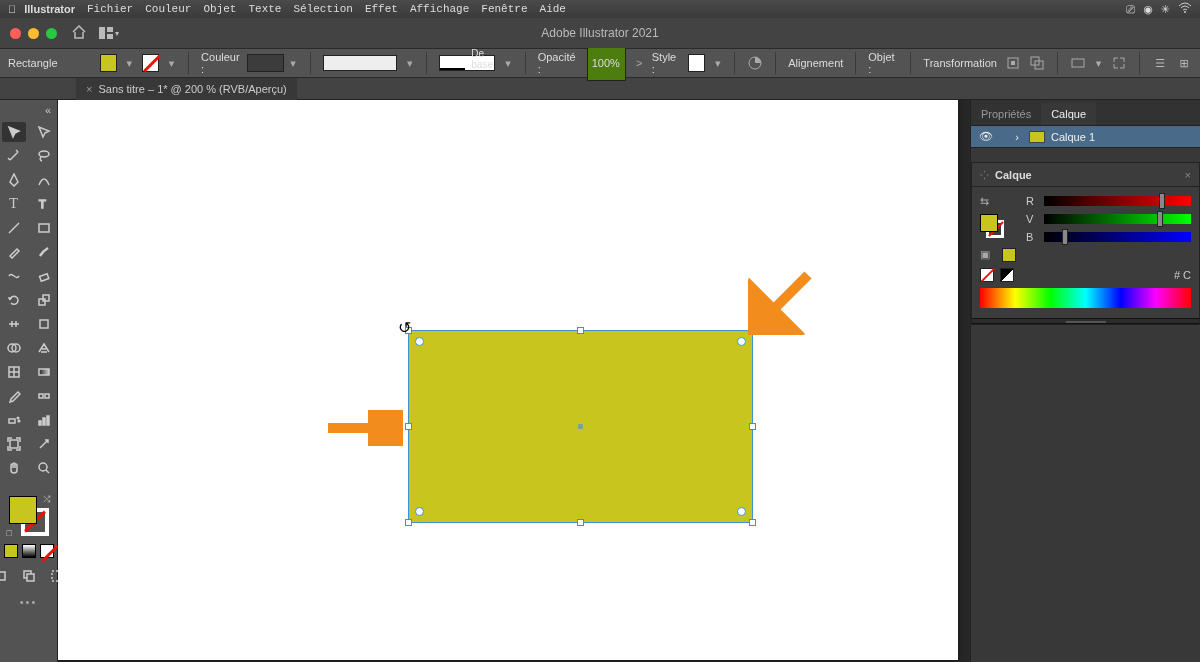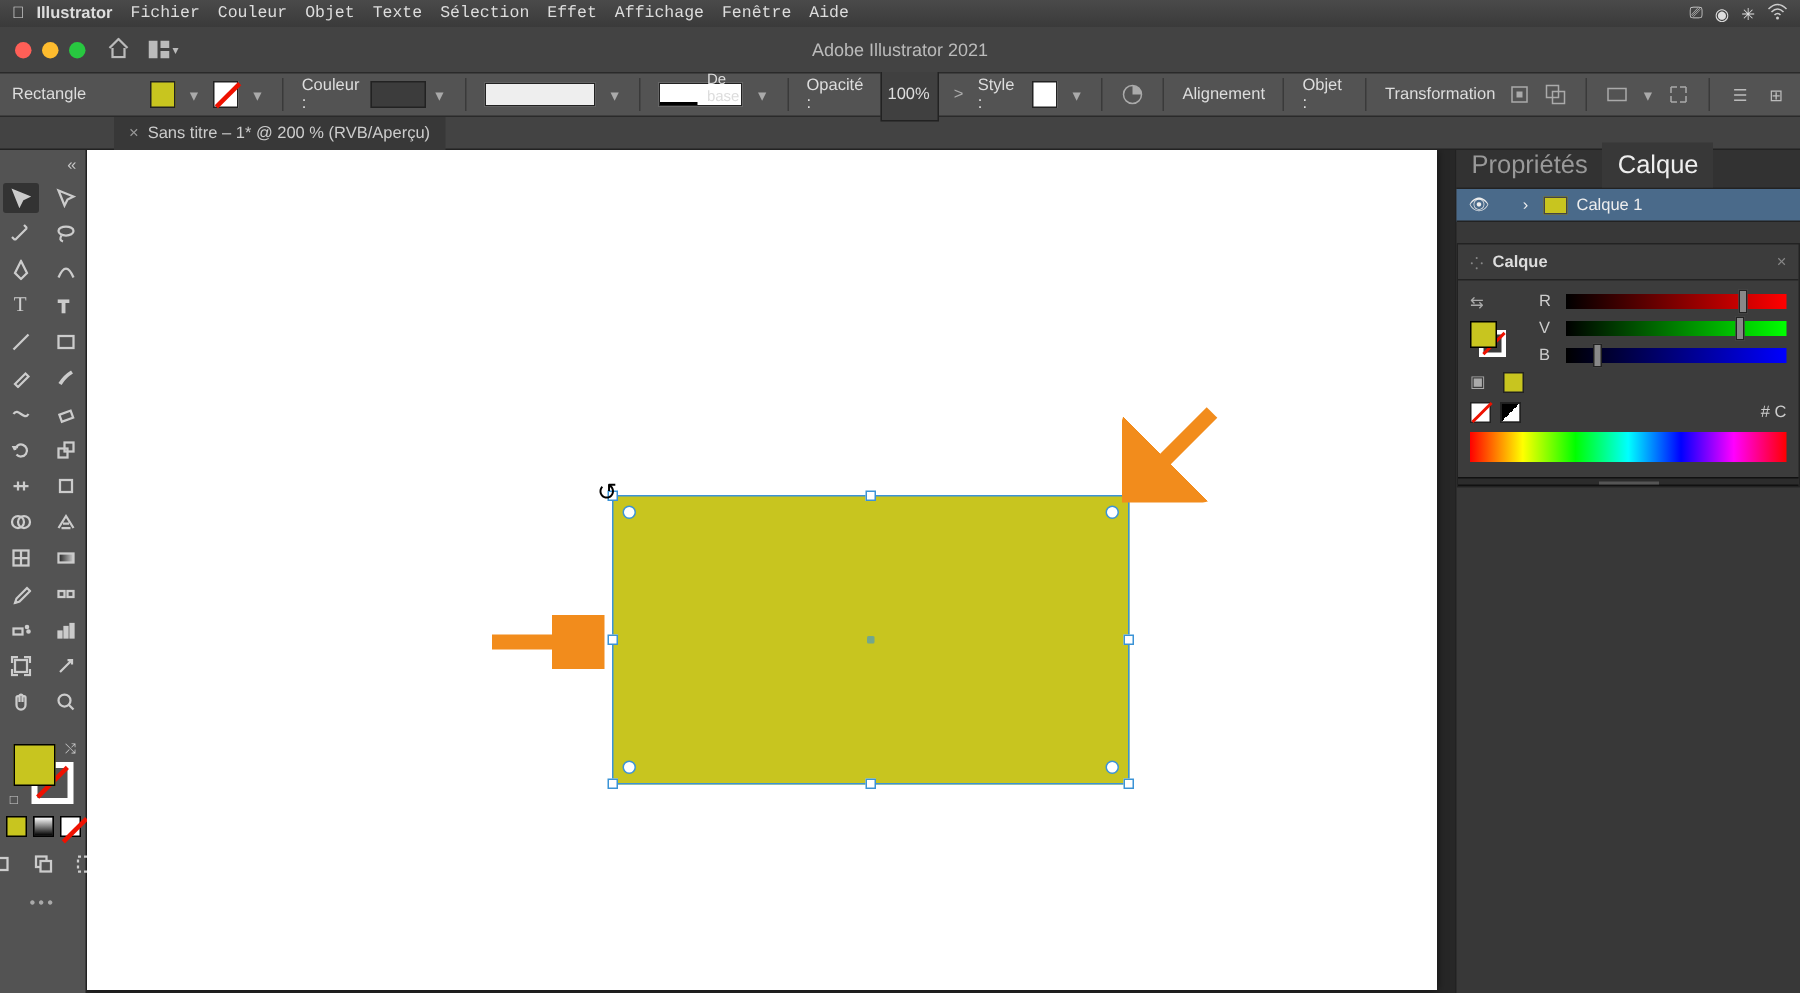--- a/index.html
+++ b/index.html
@@ -31,21 +31,21 @@
 .swatch { width:18px; height:18px; border:1px solid #222; }
 .dd-caret { width:10px; text-align:center; color:#aaa; }
 .stroke-none { width:18px; height:18px; background:#fff; position:relative; border:1px solid #222;}
 .stroke-none::after{content:"";position:absolute;left:-2px;top:7px;width:22px;height:3px;background:#e10;transform:rotate(-45deg);}
 .sep { width:1px; height:22px; background:#3a3a3a; margin:0 4px;}
 .stroke-field { display:flex; align-items:center; gap:4px;}
 .num-input { width:40px; height:18px; background:#3c3c3c; border:1px solid #222; color:#ddd; padding:0 3px; }
 .stroke-thumb { width:80px; height:16px; background:#eee; border:1px solid #222;}
 .style-line { width:56px; height:16px; background:#fff; border:1px solid #222; display:flex; align-items:flex-end; justify-content:center;}
 .style-line .line{height:2px;width:40px;background:#000;}
-.opac-box{width:42px;height:36px;background:#404040;border:1px solid #222;color:#ddd;display:flex;align-items:center;padding:0 4px;}
+.opac-box{width:42px;height:36px;background:#4d7c0f;border:1px solid #222;color:#ddd;display:flex;align-items:center;padding:0 4px;}
 .style-sw{width:18px;height:18px;background:#fff;border:1px solid #222;}
 .ctrl-text{color:#ddd;}
 .ctrl-icon { width:16px; height:16px; display:flex; align-items:center; justify-content:center; color:#bbb;}
 .ctrl-right { margin-left:auto; display:flex; gap:8px; align-items:center;}
 
 
 .tabstrip { height:22px; background:#434343; display:flex; align-items:center; padding-left:76px; border-bottom:1px solid #222;}
 .doc-tab { display:flex; align-items:center; gap:6px; background:#383838; height:22px; padding:0 10px; color:#ccc; font-size:11px;}
 .doc-tab .x { color:#999; }
 
@@ -80,21 +80,21 @@
 .cw-tl{left:6px;top:6px;} .cw-tr{right:6px;top:6px;} .cw-bl{left:6px;bottom:6px;} .cw-br{right:6px;bottom:6px;}
 .center-mark{position:absolute;left:50%;top:50%;width:5px;height:5px;margin:-3px 0 0 -3px;background:#3b93d6;border-radius:1px;opacity:.6;}
 .rotate-cursor{position:absolute;left:340px;top:218px;color:#000;font-size:16px;}
 
 .arrow{position:absolute;}
 .arrow svg{display:block;}
 
 
 .right-panels{width:230px;background:#383838;display:flex;flex-direction:column;border-left:1px solid #222;}
 .panel-tabs{height:26px;display:flex;align-items:flex-end;background:#323232;border-bottom:1px solid #222;}
-.ptab{padding:5px 10px;color:#999;font-size:17px;}
+.ptab{padding:5px 10px;color:#999;font-size:11px;}
 .ptab.active{background:#383838;color:#eee;}
 .layer-row{display:flex;align-items:center;gap:6px;padding:4px 8px;background:#4a6a8a;color:#eee;border-bottom:1px solid #222;}
 .layer-row .eye{width:14px;text-align:center;}
 .layer-row .chev{width:12px;text-align:center;}
 .layer-row .thumb{width:16px;height:12px;background:#c8c51f;border:1px solid #444;}
 .sub-panel{margin-top:14px;background:#3c3c3c;border:1px solid #222;}
 .sp-head{display:flex;align-items:center;justify-content:space-between;padding:4px 8px;color:#ddd;border-bottom:1px solid #222;}
 .sp-head .x{color:#888;}
 .sp-body{padding:8px;}
 .color-row{display:flex;align-items:center;gap:8px;margin-bottom:6px;}

